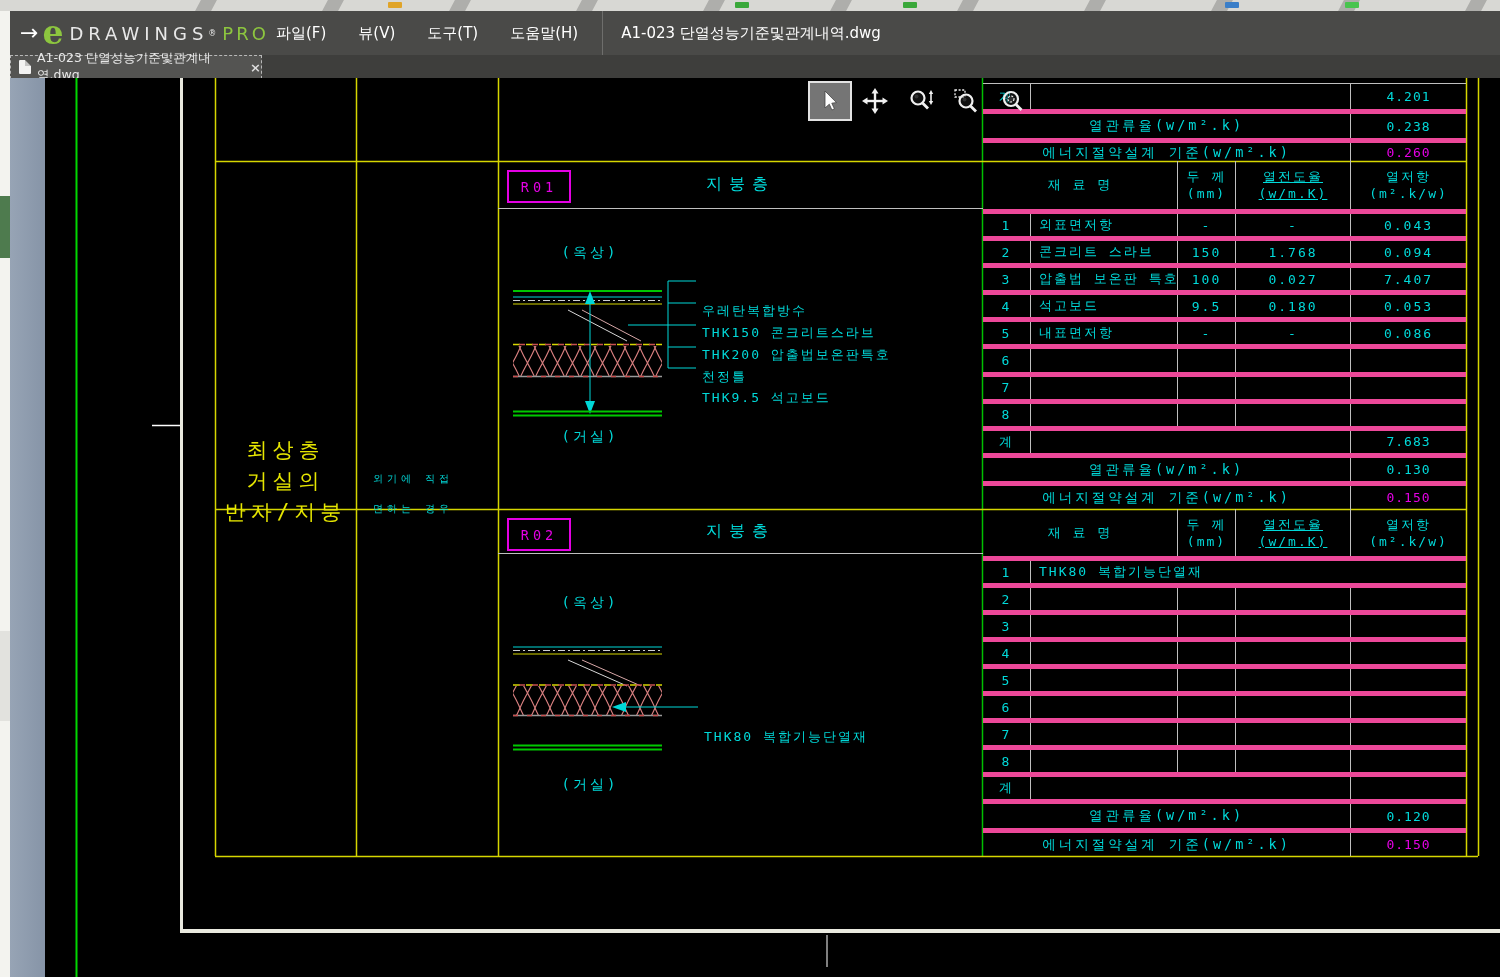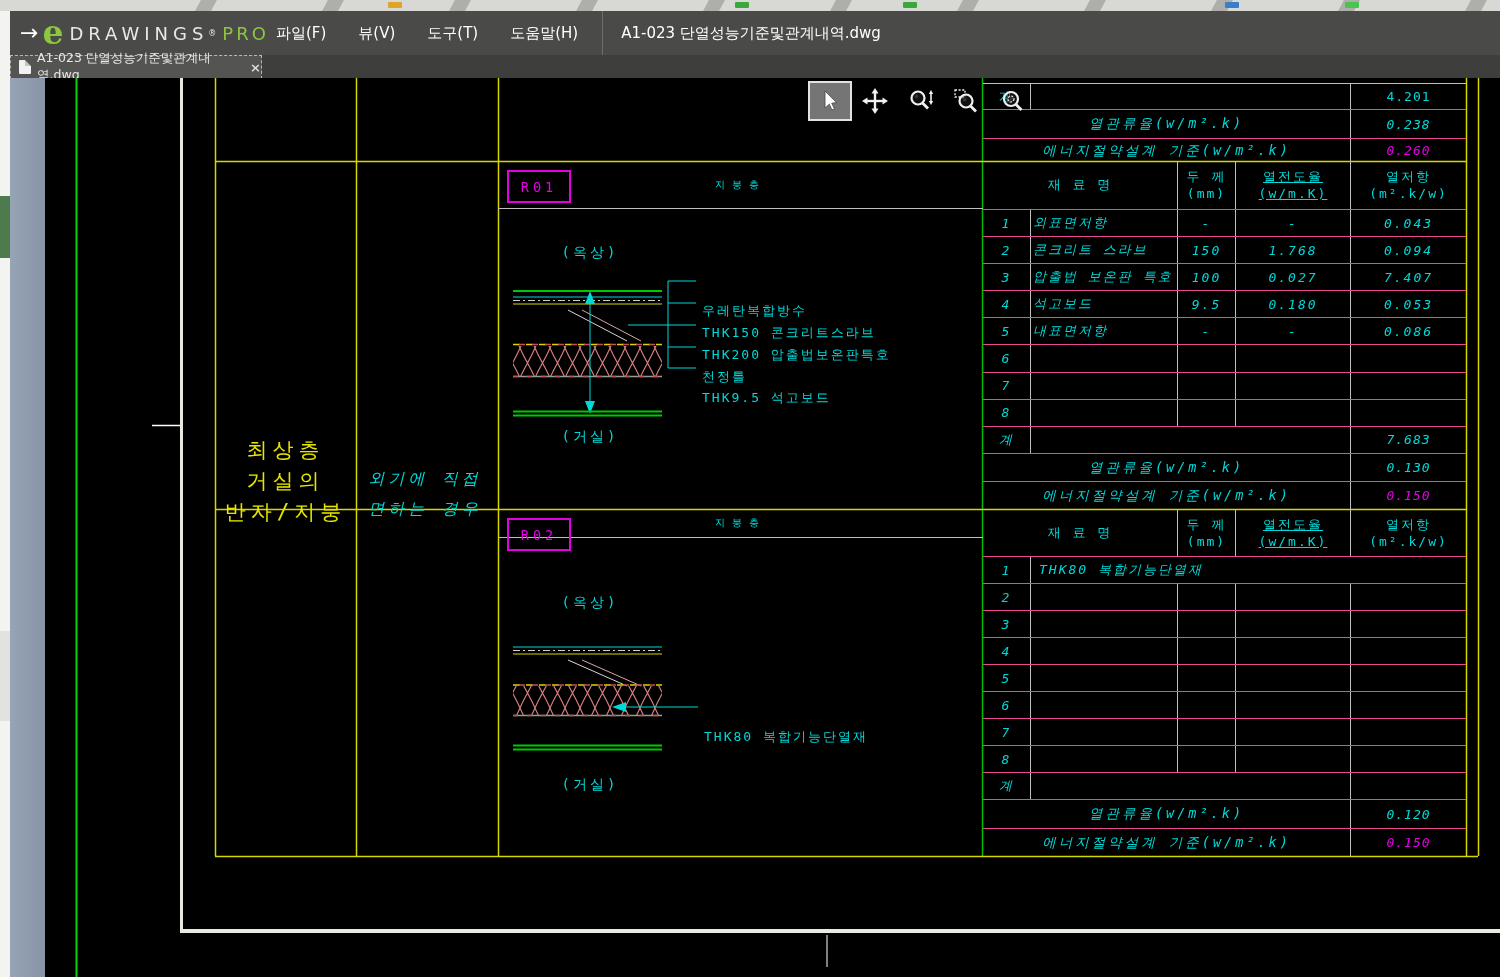--- a/index.html
+++ b/index.html
@@ -37,50 +37,50 @@
   
   #canvas{position:absolute;left:0;top:67px;width:1490px;height:899px;background:#000;overflow:hidden;}
   .dock-strip{position:absolute;left:0;top:0;width:35px;height:899px;
     background:linear-gradient(to right,#97a4b5,#8694a7);}
   #cadsvg{position:absolute;left:0;top:0;}
   
   .cad{position:absolute;color:#00d9d9;font-family:"DejaVu Sans Mono","DejaVu Sans",monospace;}
   
   .tbl{position:absolute;box-sizing:border-box;font-family:"DejaVu Sans Mono","DejaVu Sans",monospace;}
   .trow{display:flex;box-sizing:border-box;}
-  .bt{border-top:1px solid #ec4899;font-style:italic;}
+  .bt{border-top:5px solid #ec4899;}
   .cell{box-sizing:border-box;display:flex;align-items:center;justify-content:center;
     color:#00d9d9;font-size:13px;letter-spacing:2px;overflow:hidden;white-space:nowrap;}
   .bl{border-left:1px solid #bfbfbf;}
   .c-no{width:47px;flex:none;}
-  .c-name{width:147px;flex:none;justify-content:flex-start;padding-left:2px;}
+  .c-name{width:147px;flex:none;justify-content:flex-start;padding-left:8px;}
   .c-thk{width:58px;flex:none;}
   .c-cond{width:115px;flex:none;}
   .c-res{width:116px;flex:none;}
   .c-fill{flex:1;}
   .c-label{width:367px;flex:none;font-size:13.5px;letter-spacing:3px;}
   .c-val{width:116px;flex:none;letter-spacing:1px;}
   .c-merged{flex:1;justify-content:flex-start;padding-left:8px;}
   .w194{width:194px;flex:none;} .w58{width:58px;flex:none;} .w115{width:115px;flex:none;text-decoration:underline;} .w116{width:116px;flex:none;}
   .two{flex-direction:column;justify-content:center;line-height:17px;font-size:13px;}
   .accent{color:#e400e4;}
   
   .sec-head{position:absolute;left:488px;width:485px;box-sizing:border-box;
     border-bottom:1px solid #bfbfbf;display:flex;align-items:center;}
   .code-box{position:absolute;left:9px;top:9px;width:60px;height:29px;border:2.5px solid #e400e4;
     display:flex;align-items:center;justify-content:center;color:#e400e4;font-size:13.5px;
     letter-spacing:4px;font-family:"DejaVu Sans Mono",monospace;}
-  .sec-title{margin:0 auto;color:#00d9d9;font-size:10px;letter-spacing:7px;
+  .sec-title{margin:0 auto;color:#00d9d9;font-size:16px;letter-spacing:7px;
     font-family:"DejaVu Sans Mono","DejaVu Sans",monospace;}
   .cat-label{position:absolute;left:205px;top:357px;width:141px;text-align:center;
     color:#e6e600;font-size:21px;letter-spacing:5px;line-height:31px;
     font-family:"DejaVu Sans Mono","DejaVu Sans",monospace;}
-  .cond-label{position:absolute;left:344px;top:386px;width:142px;text-align:center;
-    color:#00d9d9;font-size:16px;letter-spacing:4px;line-height:30px;
-    font-family:"DejaVu Sans Mono","DejaVu Sans",monospace;font-style:italic;}
+  .cond-label{position:absolute;left:332px;top:386px;width:142px;text-align:center;
+    color:#00d9d9;font-size:10px;letter-spacing:4px;line-height:30px;
+    font-family:"DejaVu Sans Mono","DejaVu Sans",monospace;}
   .env-label{width:150px;text-align:center;font-size:14px;letter-spacing:3px;}
   .callout-lbl{font-size:13px;letter-spacing:2px;white-space:nowrap;margin-top:28px;}
   
   #toolbar{position:absolute;left:798px;top:3px;display:flex;z-index:5;}
   .tool-slot{width:46px;height:40px;display:flex;align-items:center;justify-content:center;}
   .tool-active{background:#757575;border:2px solid #e2e2e2;width:40px;height:36px;}
 </style>
 </head>
 <body>
 
@@ -315,21 +315,21 @@
         <div class="trow bt" style="height:28px">
           <div class="cell c-label">열관류율(w/m².k)</div>
           <div class="cell c-val bl">0.130</div>
           </div>
         <div class="trow bt" style="height:28px">
           <div class="cell c-label">에너지절약설계 기준(w/m².k)</div>
           <div class="cell c-val bl accent">0.150</div>
           </div>
       </div>
 
-      <div class="sec-head" style="top:431px;height:29px">
+      <div class="sec-head" style="top:431px;height:45px">
         <div class="code-box">
           <span>R02</span>
         </div>
         <div class="sec-title">지붕층</div>
       </div>
 
       <div class="tbl" style="left:973px;top:431px;width:483px;">
         <div class="trow" style="height:47px">
           <div class="cell w194">재 료 명</div>
           <div class="cell w58 bl two">

